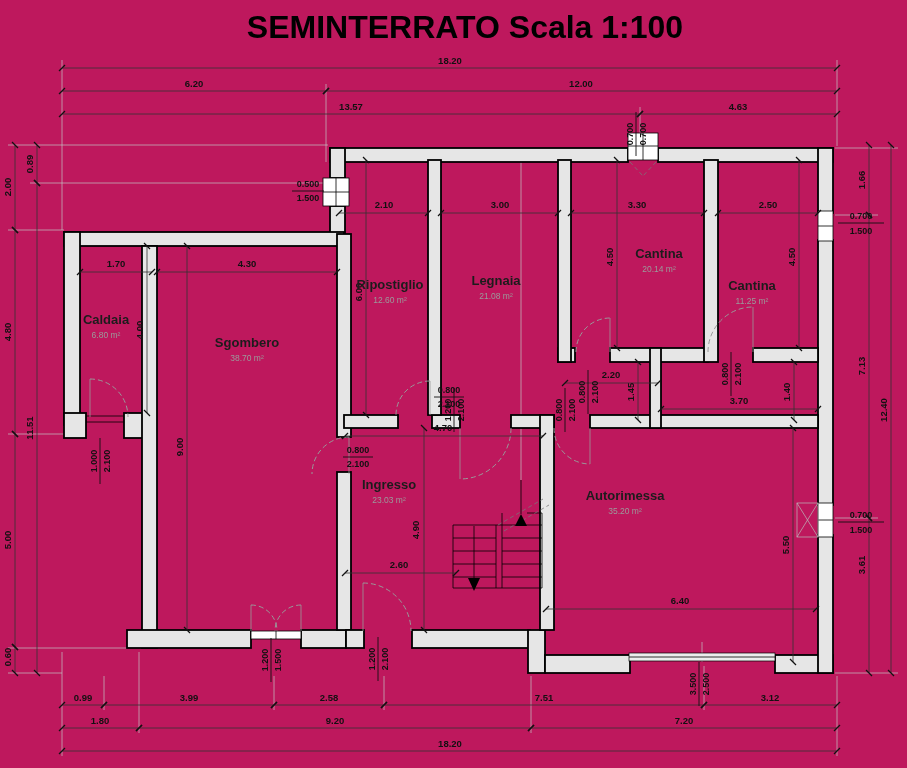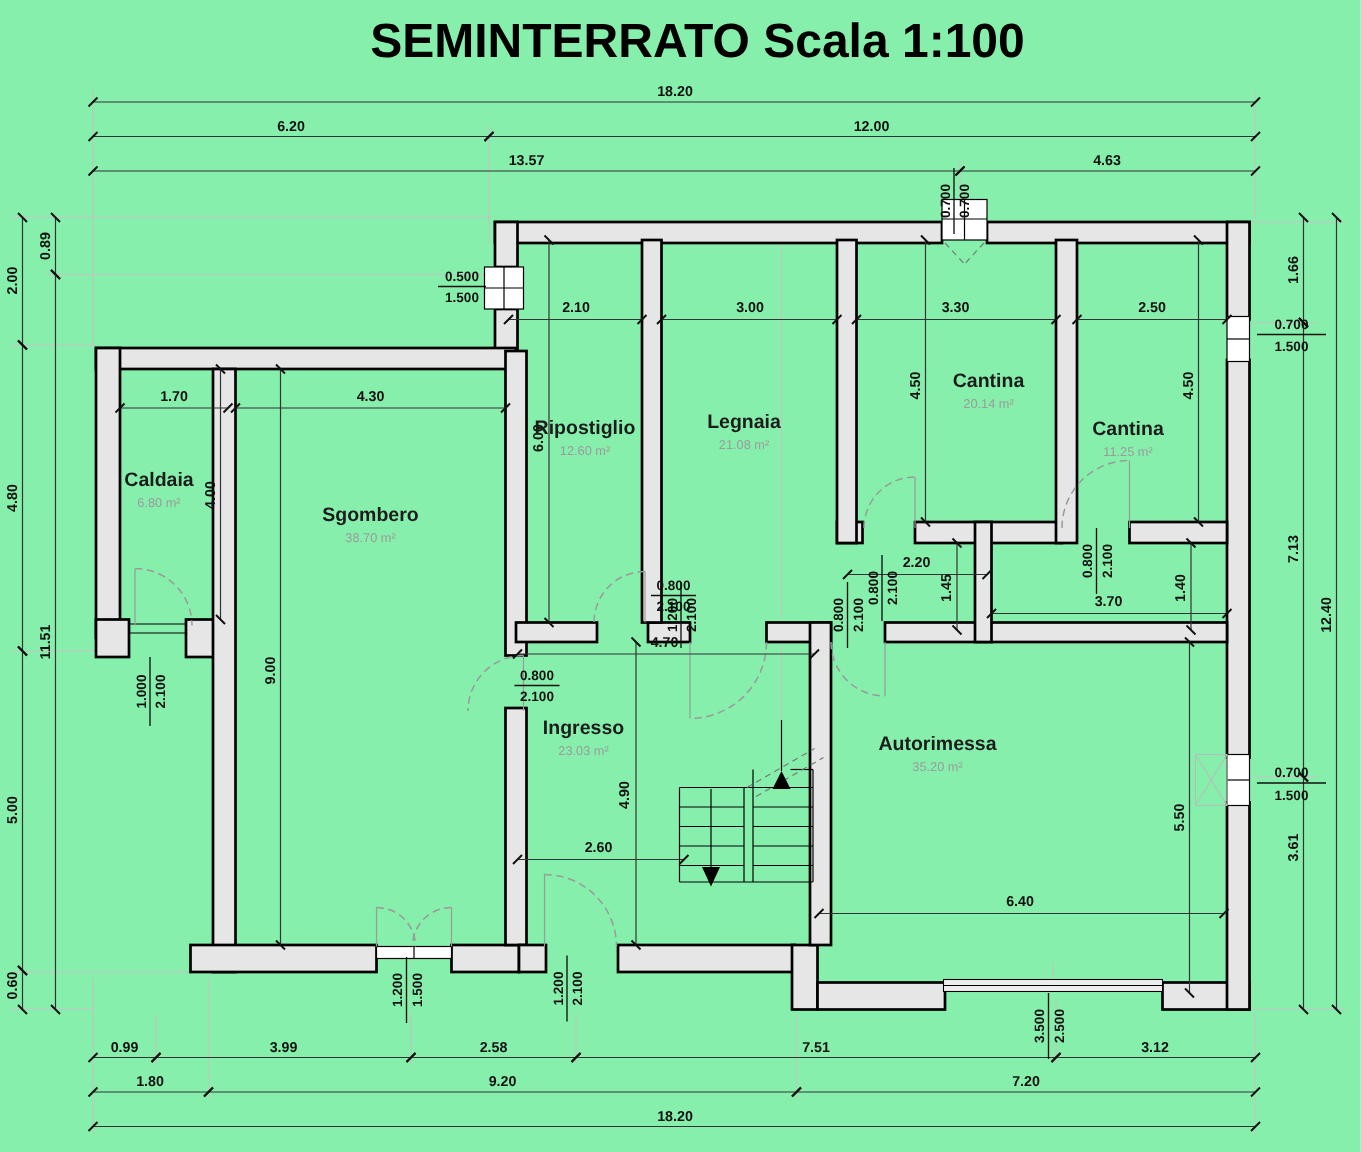--- a/index.html
+++ b/index.html
@@ -1,16 +1,16 @@
 <!DOCTYPE html>
 <html><head>
 <meta charset="utf-8">
 <style>
   html,body{margin:0;padding:0;background:#fff;}
-  #canvas{position:relative;width:907px;height:768px;background:#86efac;outline:1px solid #aaa;font-family:"Liberation Sans",sans-serif;}
+  #canvas{position:relative;width:907px;height:768px;background:#be185d;outline:1px solid #aaa;font-family:"Liberation Sans",sans-serif;}
   svg{display:block;}
   svg text{text-anchor:middle;}
   .t-title{font:bold 32px "Liberation Sans",sans-serif;fill:#000;}
   .t-dim{font:bold 9.5px "Liberation Sans",sans-serif;fill:#111;}
   .t-frac{font:bold 9px "Liberation Sans",sans-serif;fill:#111;}
   .t-room{font:bold 13px "Liberation Sans",sans-serif;fill:#1c1c1c;}
   .t-area{font:8.5px "Liberation Sans",sans-serif;fill:#9b9b9b;}
   .wall{fill:#e6e6e6;stroke:#000;stroke-width:1.8;}
   .dim{stroke:#333;stroke-width:0.8;marker-start:url(#tk);marker-end:url(#tk);}
   .ext{stroke:#c4c4c4;stroke-width:0.7;}

